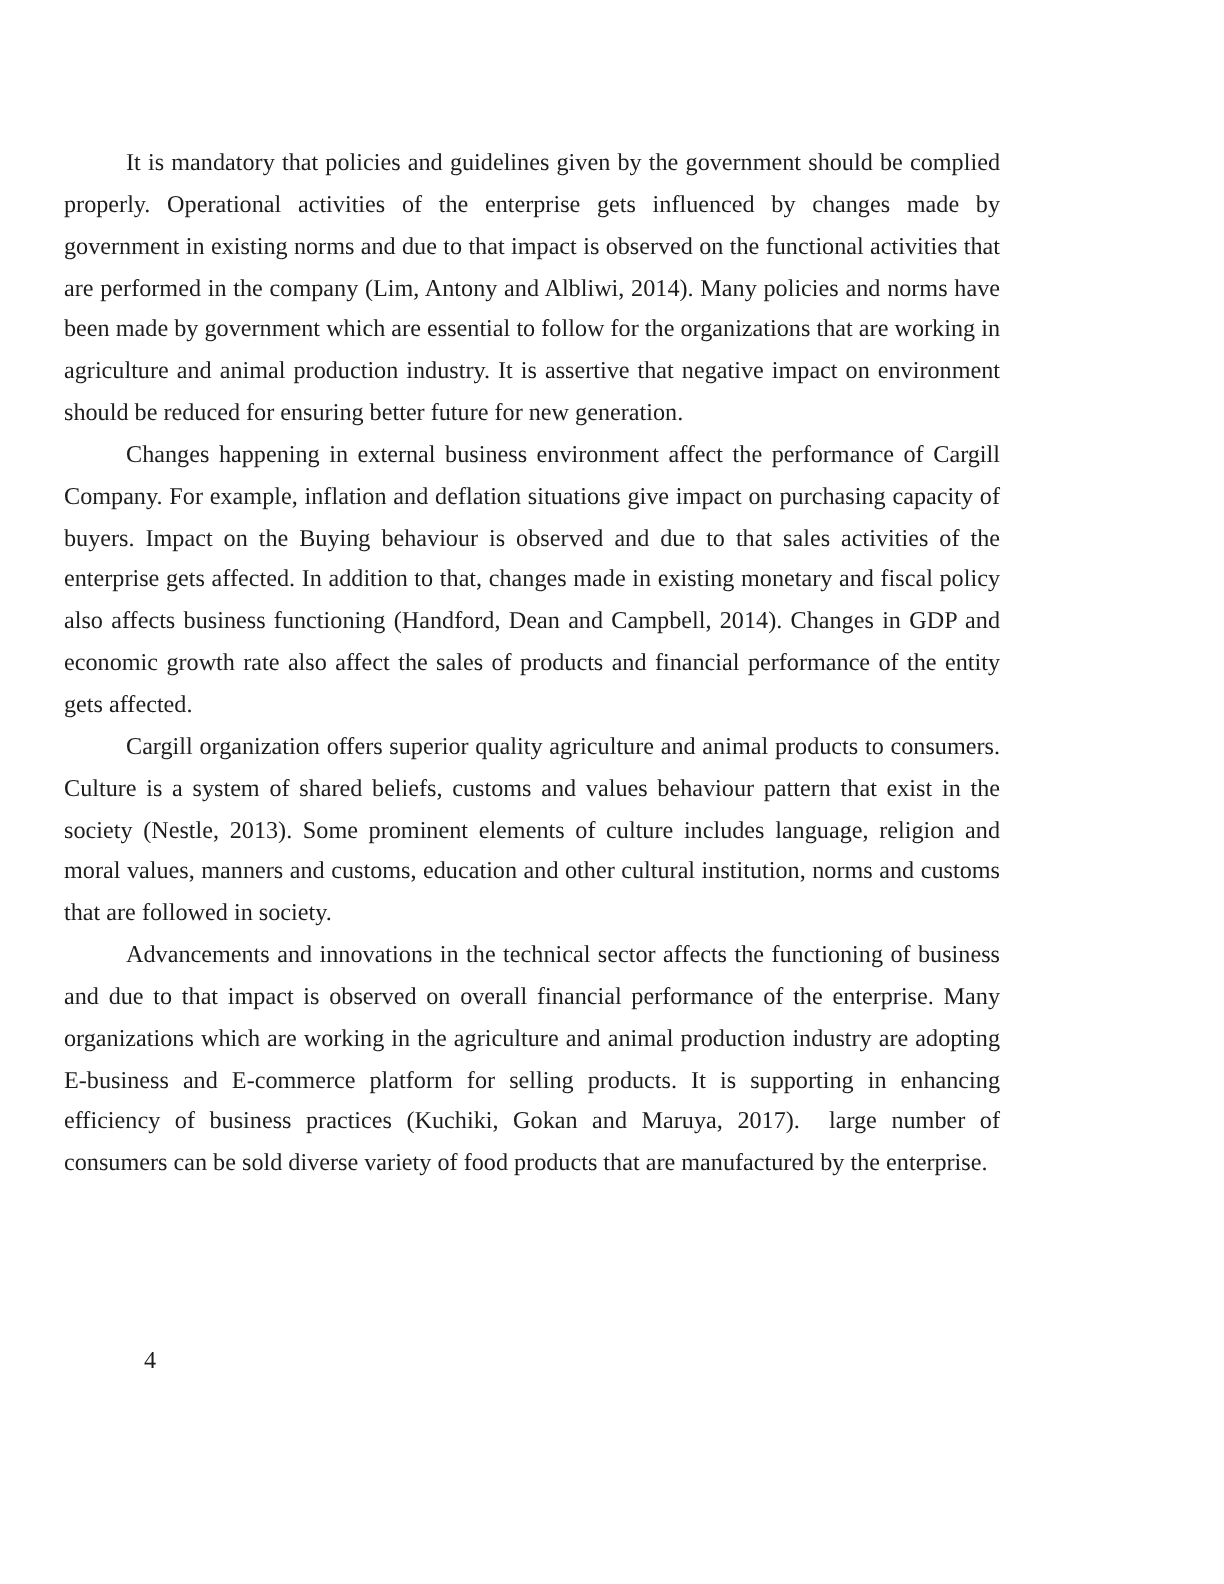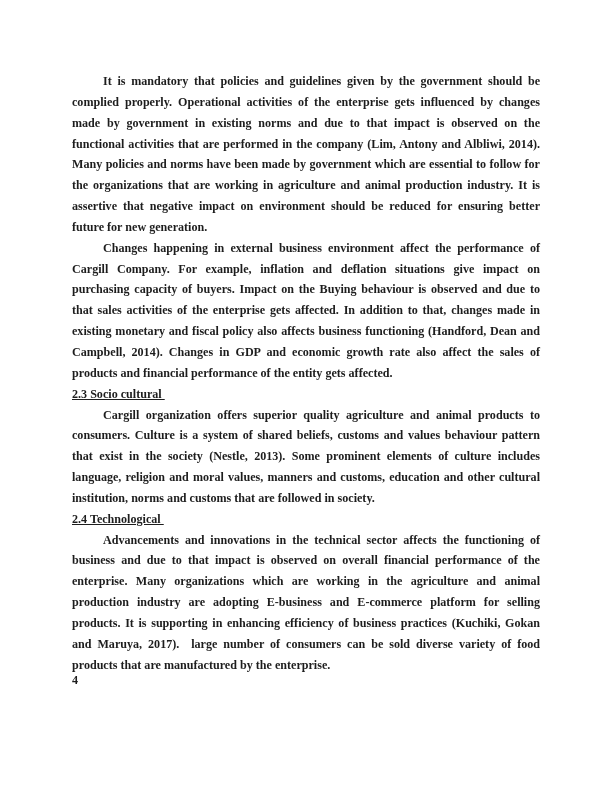--- a/index.html
+++ b/index.html
@@ -6,27 +6,26 @@
     margin: 0;
     padding: 0;
     background: #ffffff;
   }
   .page {
     position: relative;
     width: 612px;
     height: 792px;
     box-sizing: border-box;
     background: #ffffff;
-    padding: 71px 72px 0 72px;
+    padding: 71px 72px 0 32px;
     color: #1d1d1d;
     font-family: "Liberation Serif", "DejaVu Serif", serif;
     font-size: 12.1px;
     line-height: 20.85px;
     overflow: hidden;
-    font-weight: bold;
   }
   .body-text {
     width: 468px;
   }
   .para {
     margin: 0;
     text-align: justify;
     text-indent: 31px;
   }
   .heading {
@@ -44,19 +43,17 @@
     line-height: 20.85px;
   }
 </style>
 </head>
 <body>
 
 <div class="page">
   <div class="body-text">
     <p class="para">It is mandatory that policies and guidelines given by the government should be complied properly. Operational activities of the enterprise gets influenced by changes made by government in existing norms and due to that impact is observed on the functional activities that are performed in the company (Lim, Antony and Albliwi, 2014). Many policies and norms have been made by government which are essential to follow for the organizations that are working in agriculture and animal production industry. It is assertive that negative impact on environment should be reduced for ensuring better future for new generation.</p>
     <p class="para">Changes happening in external business environment affect the performance of Cargill Company. For example, inflation and deflation situations give impact on purchasing capacity of buyers. Impact on the Buying behaviour is observed and due to that sales activities of the enterprise gets affected. In addition to that, changes made in existing monetary and fiscal policy also affects business functioning (Handford, Dean and Campbell, 2014). Changes in GDP and economic growth rate also affect the sales of products and financial performance of the entity gets affected.</p>
-    <p class="heading">2.3 Socio cultural&nbsp;</p>
     <p class="para">Cargill organization offers superior quality agriculture and animal products to consumers. Culture is a system of shared beliefs, customs and values behaviour pattern that exist in the society (Nestle, 2013). Some prominent elements of culture includes language, religion and moral values, manners and customs, education and other cultural institution, norms and customs that are followed in society.</p>
-    <p class="heading">2.4 Technological&nbsp;</p>
     <p class="para">Advancements and innovations in the technical sector affects the functioning of business and due to that impact is observed on overall financial performance of the enterprise. Many organizations which are working in the agriculture and animal production industry are adopting E-business and E-commerce platform for selling products. It is supporting in enhancing efficiency of business practices (Kuchiki, Gokan and Maruya, 2017).&nbsp; large number of consumers can be sold diverse variety of food products that are manufactured by the enterprise.</p>
   </div>
   <div class="page-number">4</div>
 </div>
 
 </body></html>

